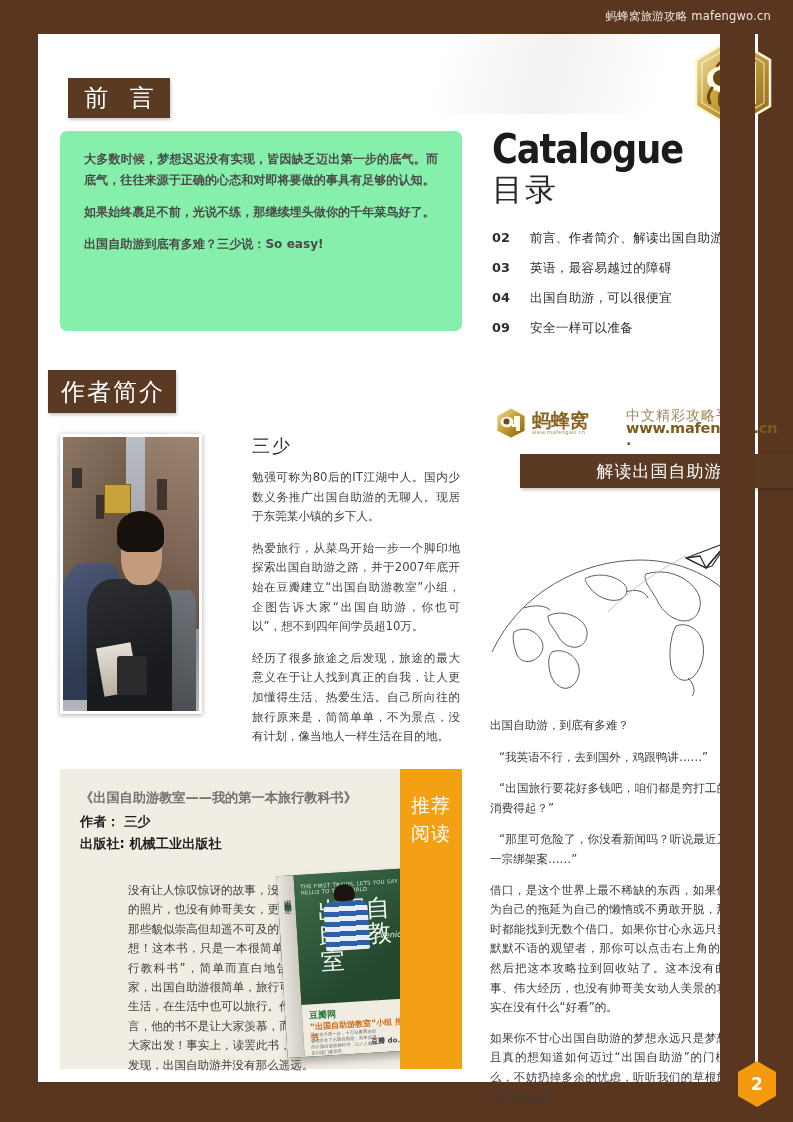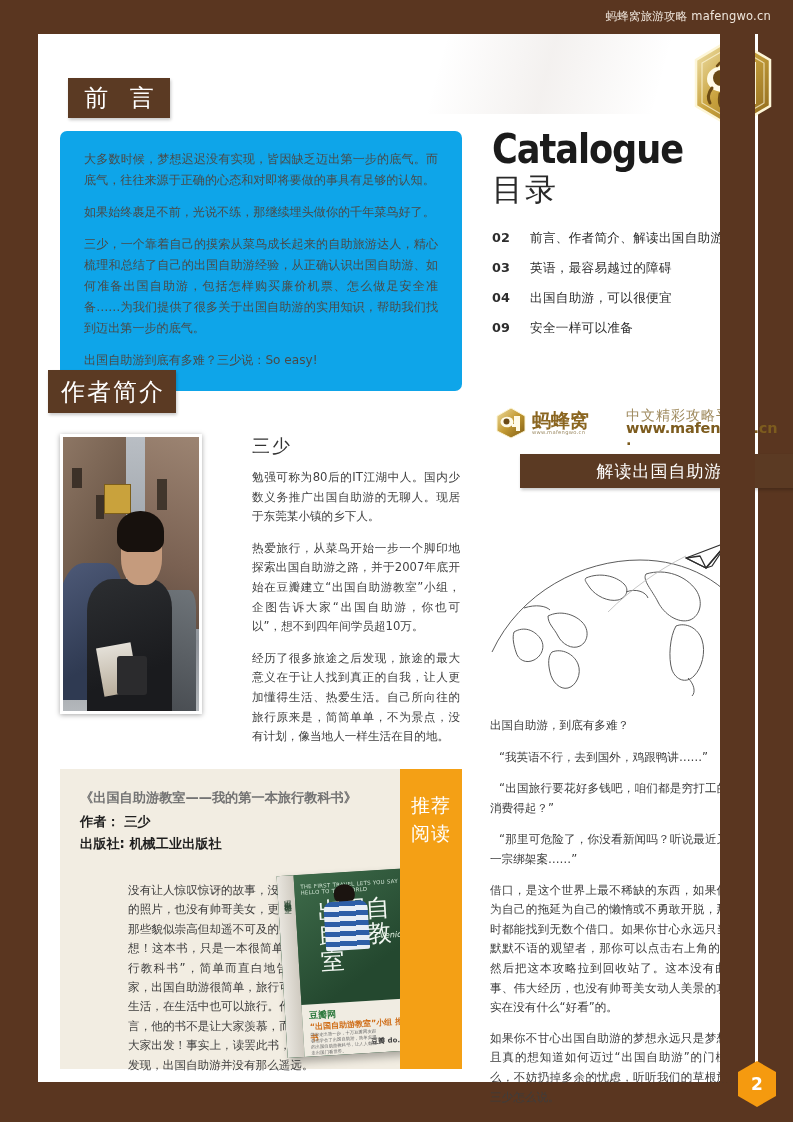--- a/index.html
+++ b/index.html
@@ -80,24 +80,25 @@
     left: 442px; top: 420px; width: 278px; height: 34px;
     font-size: 17px; letter-spacing: 1px; text-indent: 1px;
     justify-content: center;
     margin-left: 40px;
   }
 
   
   .preface-box {
     position: absolute;
     left: 22px; top: 97px;
-    width: 402px; height: 260px;
-    background: #0ea5e9;
+    width: 402px; height: 200px;
+    background: #86efac;
     border-radius: 7px;
     padding: 18px 24px 0 24px;
+    font-weight: bold;
   }
   .preface-box p {
     color: #4a4a48;
     font-size: 12.1px;
     line-height: 21px;
     margin-bottom: 11px;
     text-align: justify;
   }
 
   
@@ -367,21 +368,20 @@
       <path d="M30,58 q-2,10 2,14" stroke="#6b4a14" stroke-width="3" fill="none" stroke-linecap="round"></path>
       <path d="M27,30 q6,-8 14,-5" stroke="#6b4a14" stroke-width="2.4" fill="none" stroke-linecap="round"></path>
     </svg>
   </div>
 
   <div class="sec-tab preface">前 言</div>
 
   <div class="preface-box">
     <p>大多数时候，梦想迟迟没有实现，皆因缺乏迈出第一步的底气。而底气，往往来源于正确的心态和对即将要做的事具有足够的认知。</p>
     <p>如果始终裹足不前，光说不练，那继续埋头做你的千年菜鸟好了。</p>
-    <p>三少，一个靠着自己的摸索从菜鸟成长起来的自助旅游达人，精心梳理和总结了自己的出国自助游经验，从正确认识出国自助游、如何准备出国自助游，包括怎样购买廉价机票、怎么做足安全准备……为我们提供了很多关于出国自助游的实用知识，帮助我们找到迈出第一步的底气。</p>
     <p>出国自助游到底有多难？三少说：So easy!</p>
   </div>
 
   <div class="catalogue">
     <div class="cat-en">Catalogue</div>
     <div class="cat-cn">目录</div>
     <div class="cat-list">
       <div class="cat-row">
         <span class="cat-num">02</span>
         <span class="cat-label">前言、作者简介、解读出国自助游</span>

